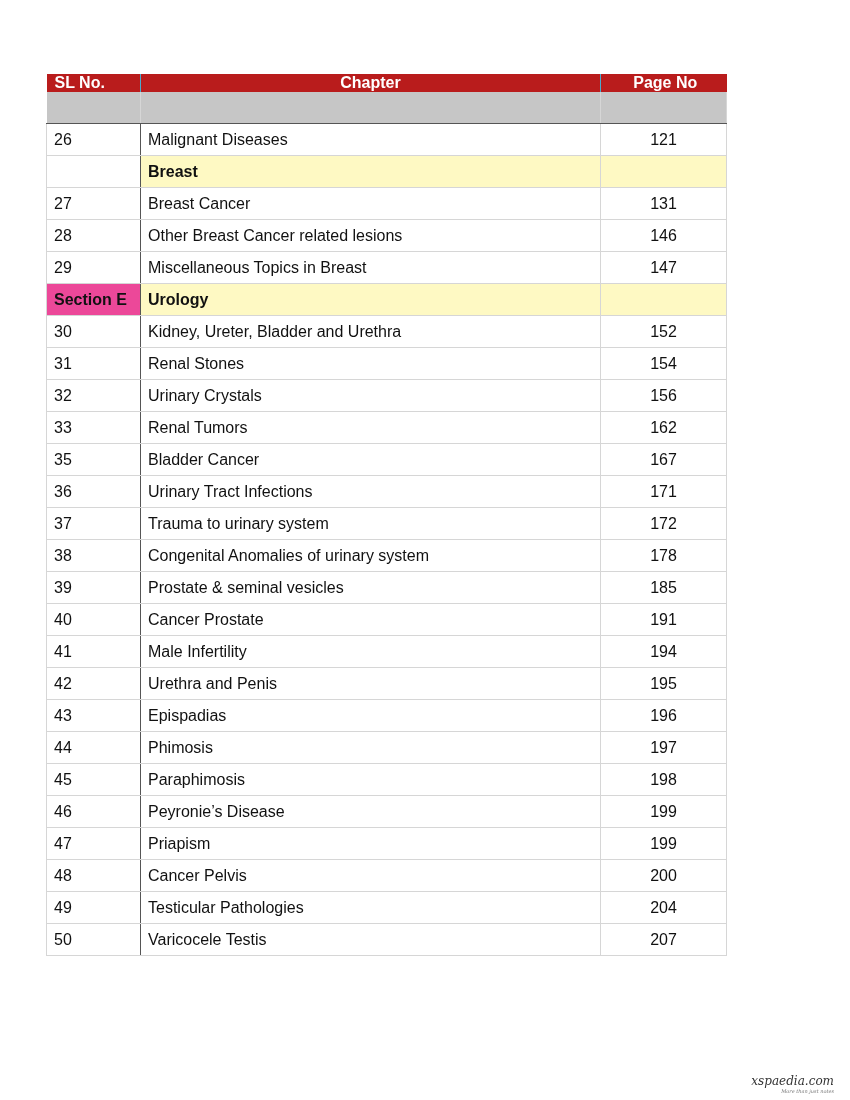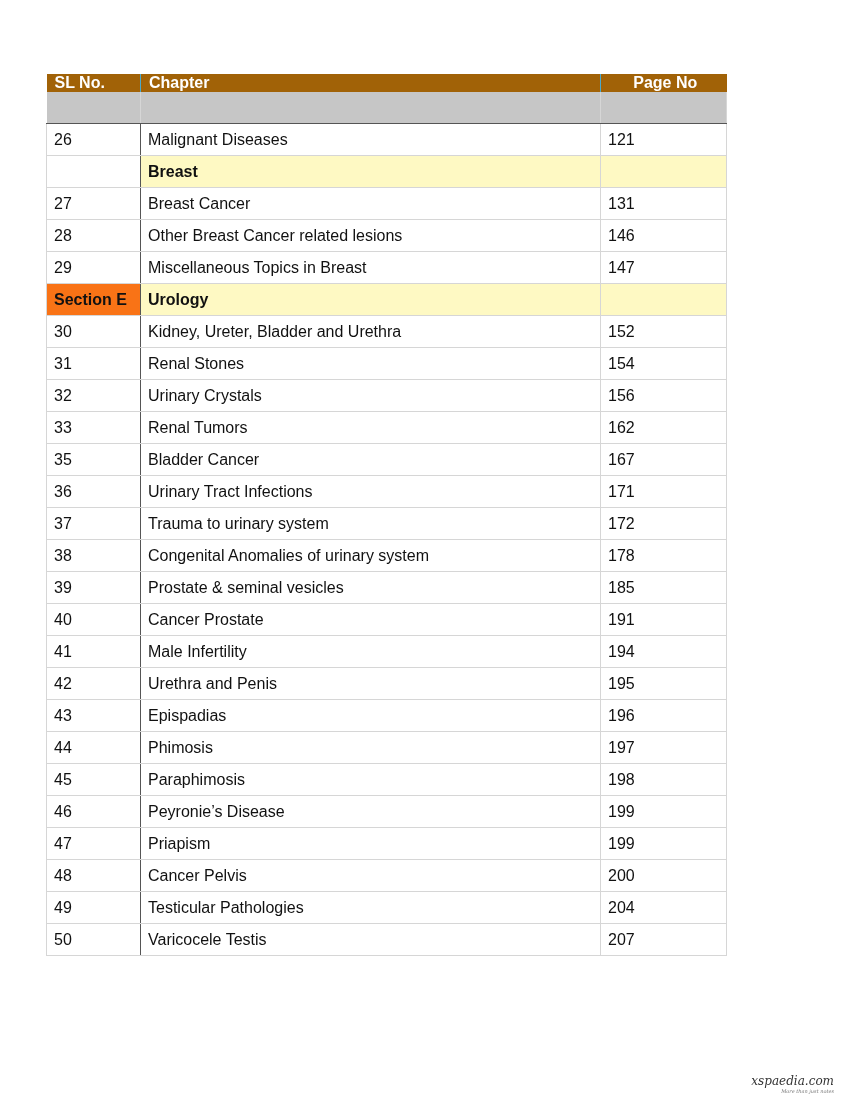--- a/index.html
+++ b/index.html
@@ -8,38 +8,38 @@
       font-family: "Liberation Sans", sans-serif; color: #111;
     }
     .toc-table {
       position: absolute; left: 46px; top: 74px; width: 680px;
       border-collapse: collapse; table-layout: fixed;
     }
     .toc-table col.c1 { width: 94px; }
     .toc-table col.c2 { width: 460px; }
     .toc-table col.c3 { width: 126px; }
     .toc-table th {
-      background: #a16207; color: #ffffff; font-weight: bold; font-size: 16px;
+      background: #b91c1c; color: #ffffff; font-weight: bold; font-size: 16px;
       height: 16px; padding: 0 8px; border-right: 1px solid #4aa9cc;
     }
     .toc-table th:last-child { border-right: none; padding-left: 11px; }
     .toc-table th.h-sl { text-align: left; }
-    .toc-table th.h-ch { text-align: left; }
+    .toc-table th.h-ch { text-align: center; }
     .toc-table th.h-pg { text-align: center; }
     .toc-table td {
       height: 31px; font-size: 16px; padding: 0 7px;
       border-bottom: 1px solid #d6d6d6; border-right: 1px solid #d6d6d6;
       white-space: nowrap; overflow: hidden;
     }
     .toc-table td.sl { text-align: left; border-left: 1px solid #d6d6d6; border-right: 1px solid #555; }
-    .toc-table td.pg { text-align: left; }
+    .toc-table td.pg { text-align: center; }
     .toc-table tr.spacer td { background: #c6c6c6; height: 31px; border-bottom: 1px solid #555; border-right: 1px solid #d6d6d6; border-left: none; }
     .toc-table tr.section td { background: #fef9c3; font-weight: bold; }
     .toc-table tr.section td.sl { background: #ffffff; }
-    .toc-table tr.section.has-label td.sl { background: #f97316; margin-left: 16px; }
+    .toc-table tr.section.has-label td.sl { background: #ec4899; margin-left: 16px; }
     .watermark {
       position: absolute; right: 16px; bottom: 6px; text-align: right; color: #333;
       font-family: "DejaVu Serif", serif; font-style: italic;
     }
     .watermark .wm-main { font-size: 12px; display: block; }
     .watermark .wm-tag { font-size: 5px; color: #777; display: block; }
   </style>
 </head>
 <body>
 

